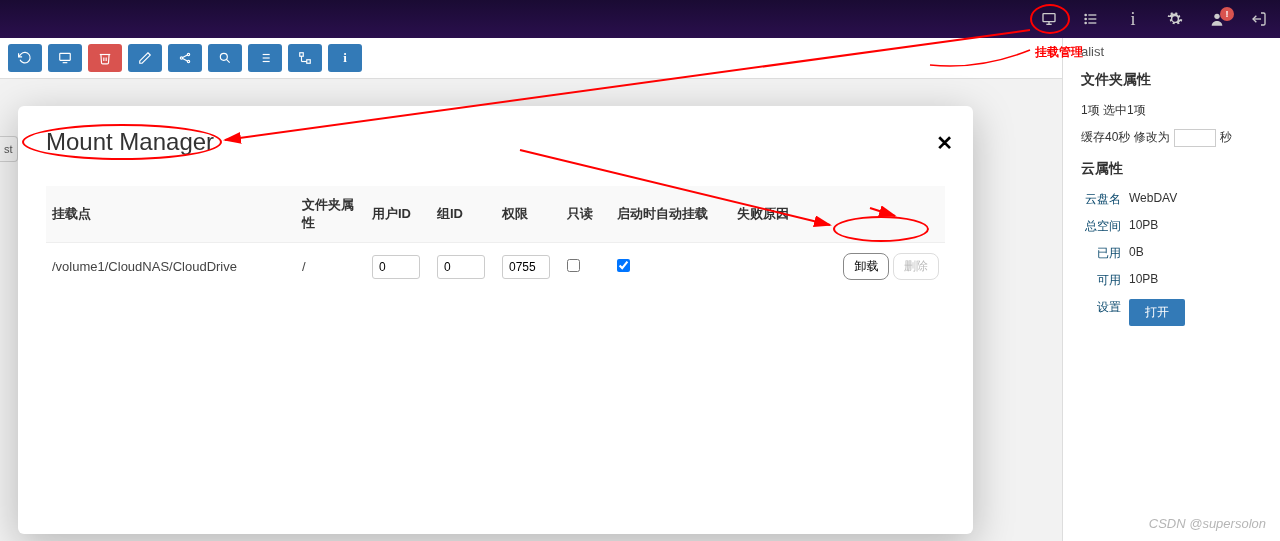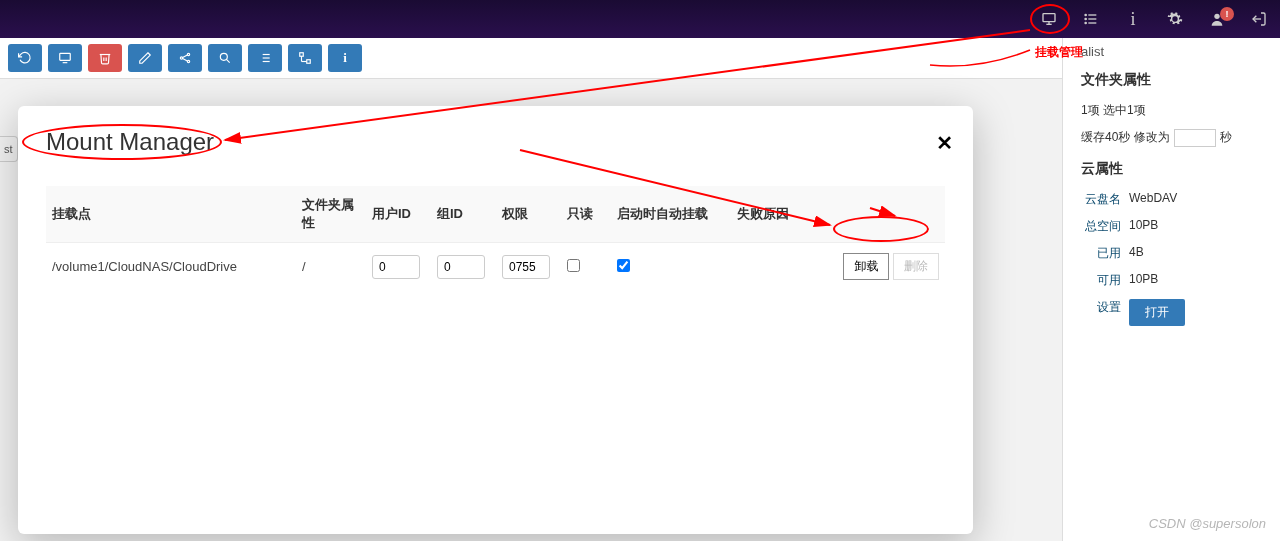--- a/index.html
+++ b/index.html
@@ -67,21 +67,21 @@
 .mtable th {
   text-align:left; font-weight:bold; font-size:13px;
   padding:10px 6px; border-bottom:1px solid #eee; background:#f9f9f9; color:#333;
 }
 .mtable td { padding:10px 6px; font-size:13px; color:#444;}
 .mtable input[type=text]{
   width:48px; padding:4px 6px; border:1px solid #ccc; border-radius:3px; font-size:12px;
 }
 .mbtn {
   border:1px solid #888; background:#fff; padding:4px 10px; font-size:12px;
-  cursor:pointer; border-radius:0;
+  cursor:pointer; border-radius:8px;
 }
 .mbtn.dis { color:#bbb; border-color:#ddd; cursor:default;}
 .sidebar {
   position:absolute; right:0; top:38px;
   width: 218px; height: 503px;
   background:#fff; border-left:1px solid #ddd;
   display:flex; flex-direction:column;
 }
 .logo-area { height:180px; display:flex; align-items:center; justify-content:center;}
 .logo-area .logo {
@@ -227,21 +227,21 @@
     <div class="line">
         <span class="lbl">云盘名</span>
         <span>WebDAV</span>
       </div>
     <div class="line">
         <span class="lbl">总空间</span>
         <span>10PB</span>
       </div>
     <div class="line">
         <span class="lbl">已用</span>
-        <span>4B</span>
+        <span>0B</span>
       </div>
     <div class="line">
         <span class="lbl">可用</span>
         <span>10PB</span>
       </div>
     <div class="line">
         <span class="lbl">设置</span>
         <button class="openbtn">打开</button>
       </div>
   </div>

